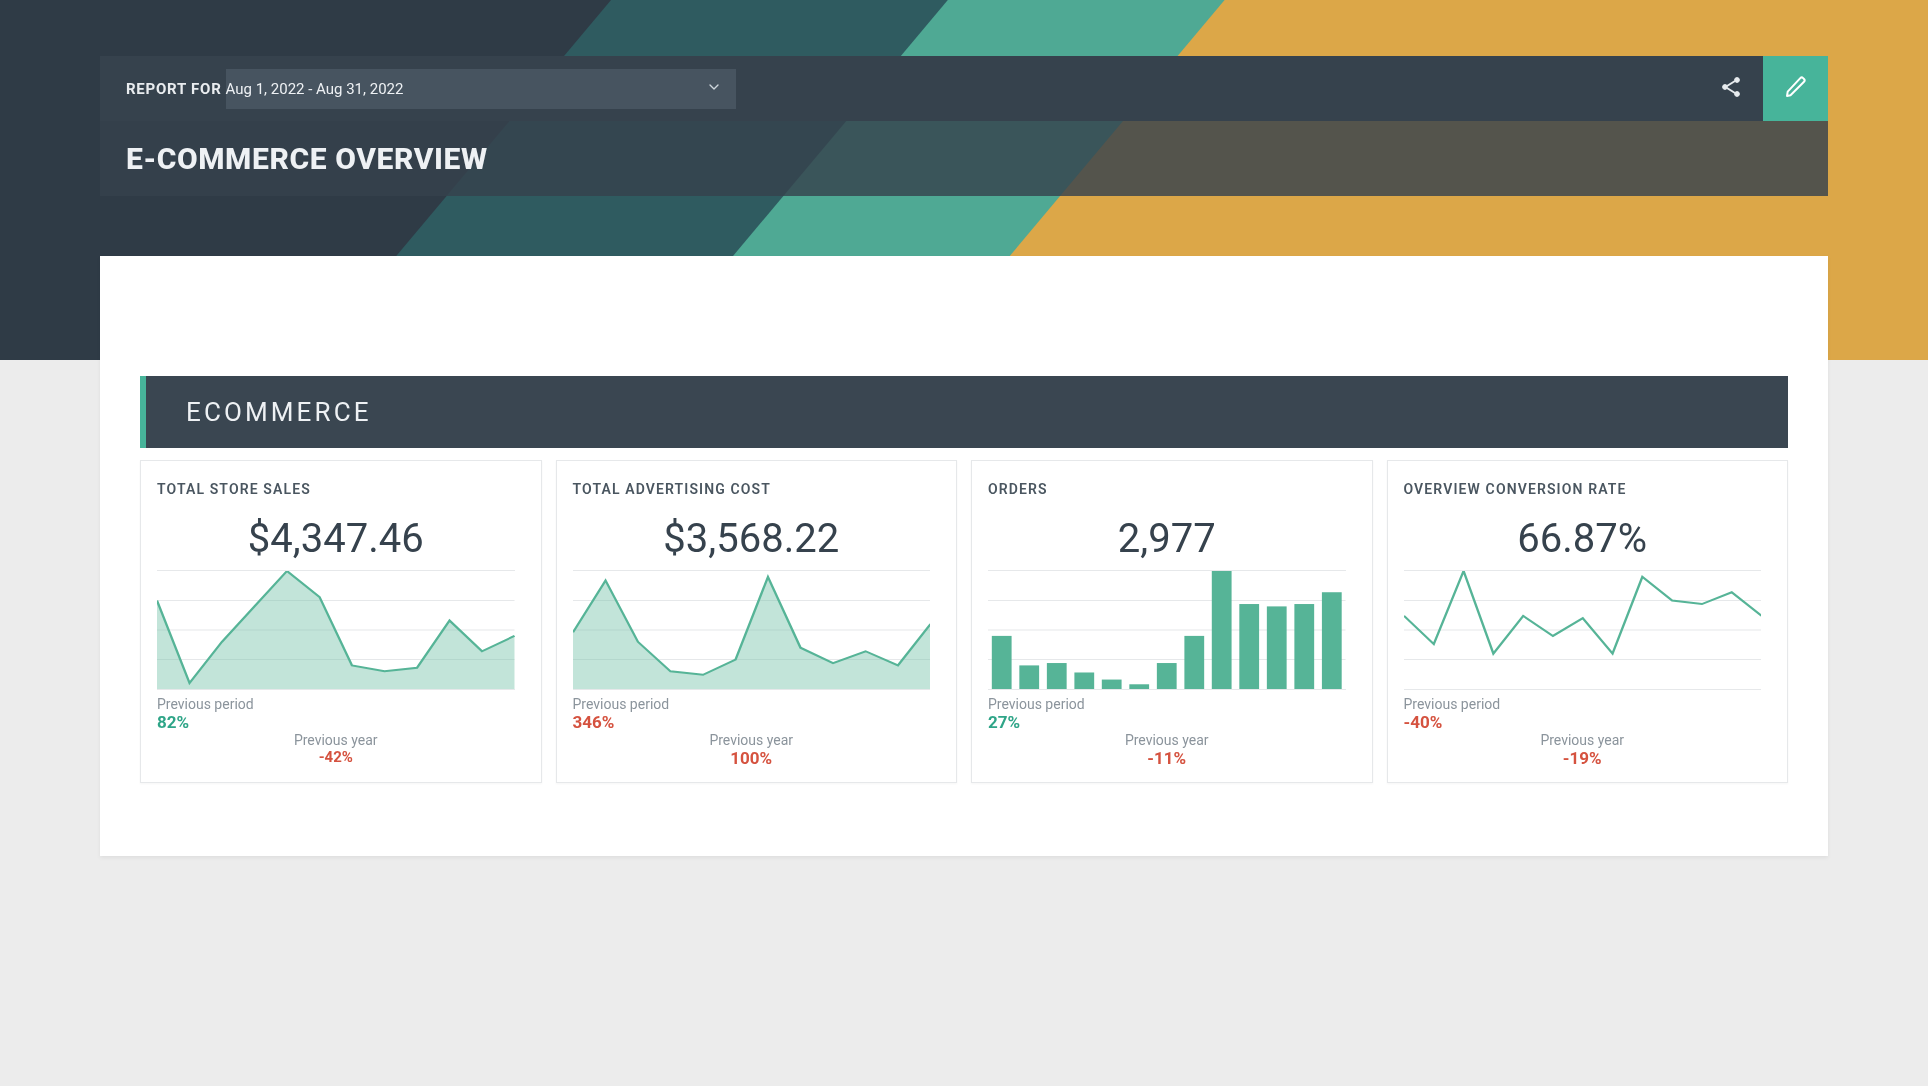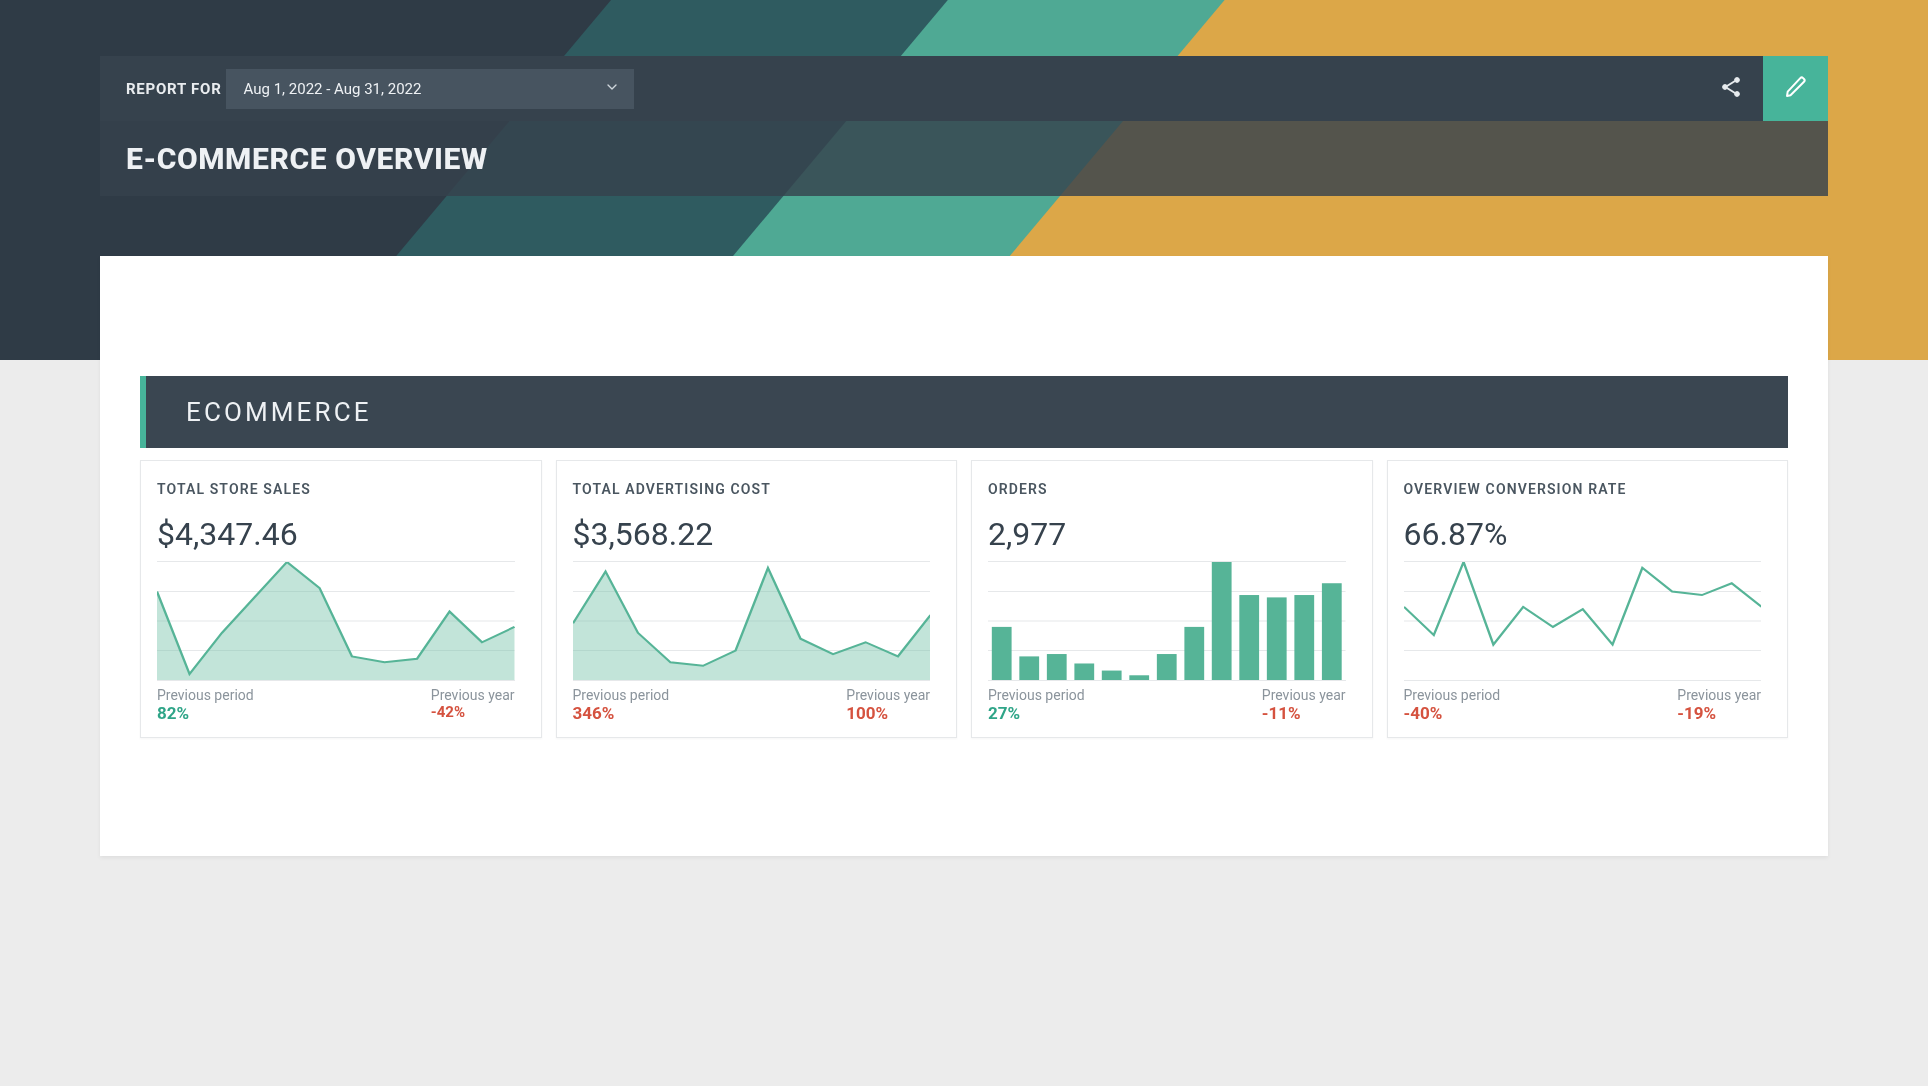--- a/index.html
+++ b/index.html
@@ -40,22 +40,22 @@
     letter-spacing: .05em;
     margin-right: 4px;
   }
   .date-select {
     flex: 0 0 auto;
     display: flex;
     align-items: center;
     justify-content: space-between;
     background: #475460;
     height: 40px;
-    padding: 0 14px 0 18px;
-    width: 408px;
+    padding: 0 14px 0 0;
+    width: 510px;
     cursor: pointer;
   }
   .date-select span { color:#eef1f4; font-size:15px; }
   .date-select .chev { color:#cfd6dc; }
 
   .spacer { flex: 1; }
   .icon-btn {
     width: 65px; height: 65px;
     display:flex; align-items:center; justify-content:center;
     cursor:pointer;
@@ -125,42 +125,43 @@
     flex-direction:column;
   }
   .card .card-title {
     color:#4a5660;
     font-size: 14px;
     letter-spacing:.08em;
     font-weight:600;
   }
   .card .value {
     color:#36424d;
-    font-size: 32px;
+    font-size: 40px;
     font-weight:400;
-    text-align:left;
+    text-align:center;
     margin: 18px 0 8px 0;
   }
   .chart-wrap {
     height: 120px;
     border-top:1px solid #e6e8ea;
     border-bottom:1px solid #e6e8ea;
     position:relative;
   }
   .chart-wrap svg { width:100%; height:100%; display:block; }
   .gridline { stroke:#e6e8ea; stroke-width:1; }
   .area { fill: rgba(120,195,170,0.45); }
   .series-line { stroke:#56b497; stroke-width:2; fill:none; }
 
   .compare {
     display:flex; justify-content:space-between;
     margin-top:6px;
+    flex-direction:column;
   }
   .compare .col { display:flex; flex-direction:column; }
-  .compare .col.right { text-align:right; align-items:flex-start; }
+  .compare .col.right { text-align:right; align-items:center; }
   .compare .label { color:#8b949c; font-size:14px; }
   .compare .pct { font-size:17px; font-weight:700; }
   .pos { color:#2fa588; }
   .neg { color:#d5523f; }
 </style>
 </head>
 <body>
 
 <div class="bg">
   <div class="stripe1"></div>

